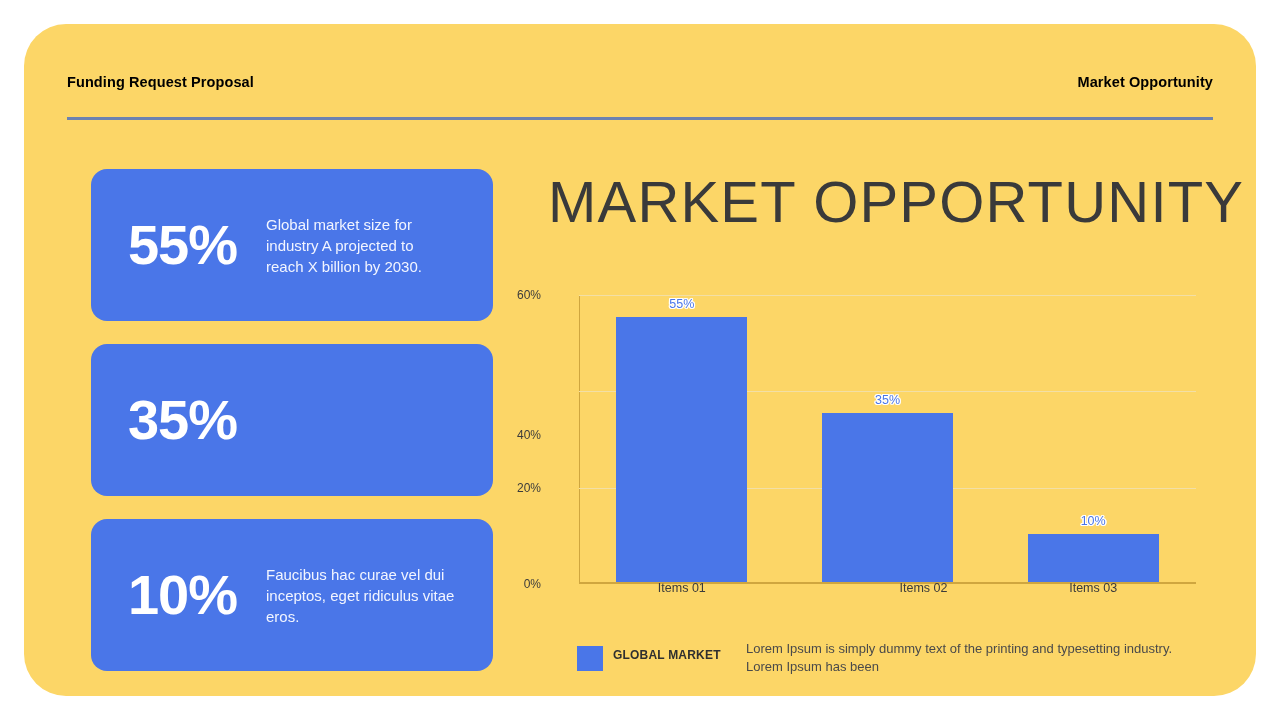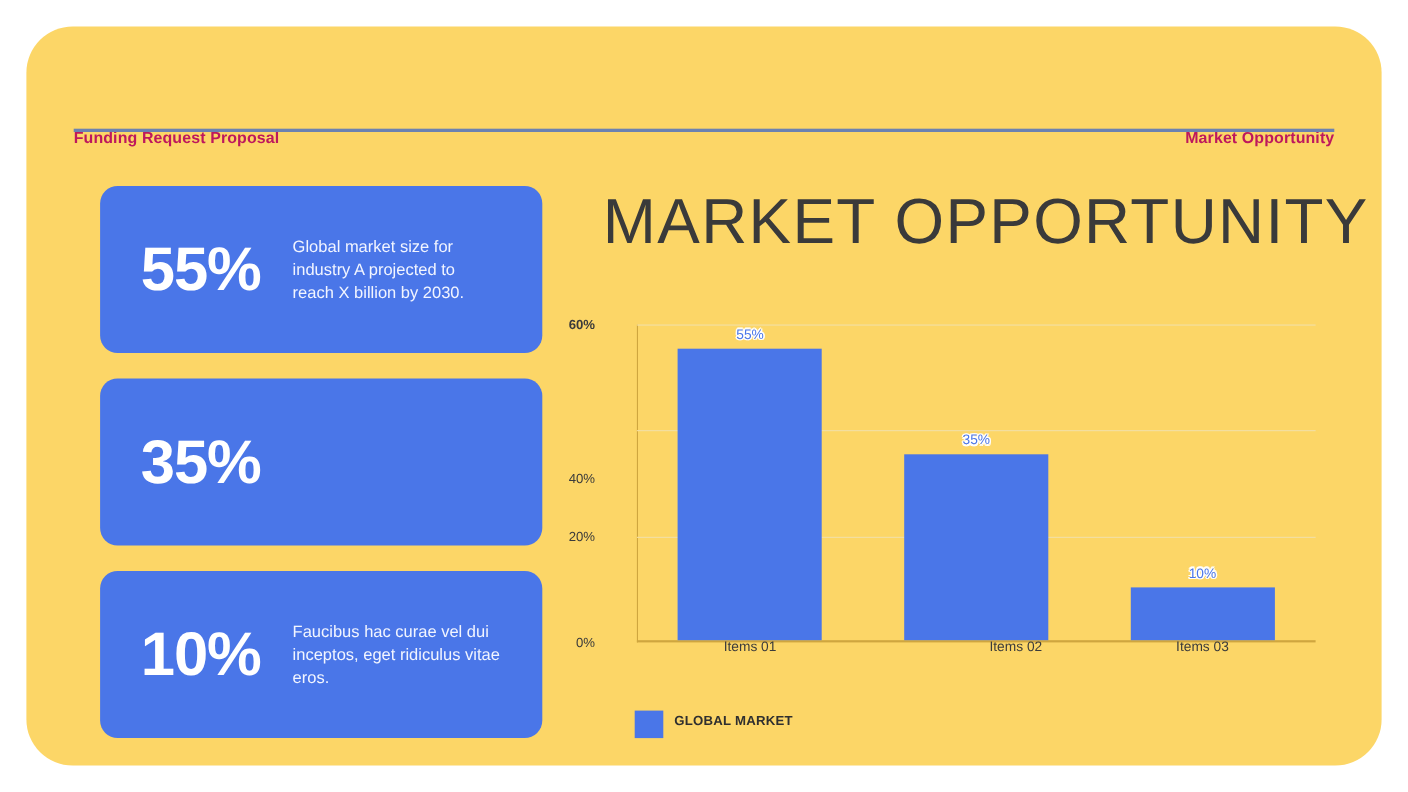--- a/index.html
+++ b/index.html
@@ -22,24 +22,23 @@
   #header {
     position: absolute;
     left: 43px; top: 24px;
     width: 1146px; height: 72px;
   }
   .hdr-left, .hdr-right {
     position: absolute;
     top: 26px;
     font-size: 14.5px;
     font-weight: bold;
-    color: #be185d;
+    color: #000000;
     letter-spacing: 0.1px;
     white-space: nowrap;
-    margin-top: 44px;
   }
   .hdr-left { left: 0; }
   .hdr-right { right: 0; }
   #hdr-divider {
     position: absolute;
     left: 0; right: 0; top: 69px;
     height: 3px;
     background: #6c82b0;
   }
 
@@ -216,31 +215,32 @@
   <div id="chart">
     <div id="plot">
       <div class="axis-y"></div>
       <div class="axis-x"></div>
     <div class="ytick" style="top: 289px;">0%</div>
         <div class="grid-line" style="top: 192.667px;"></div>
         <div class="ytick" style="top: 192.667px;">20%</div>
         <div class="grid-line" style="top: 96.3333px;"></div>
         <div class="ytick" style="top: 96.3333px; margin-top: 44px;">40%</div>
         <div class="grid-line" style="top: 0px;"></div>
-        <div class="ytick" style="top: 0px; font-weight: bold;">60%</div>
+        <div class="ytick" style="top: 0px;">60%</div>
         <div class="bar" style="height: 264.917px; left: 37.3333px; background: rgb(74, 118, 232);"></div>
         <div class="bar-label" style="left: 102.833px; top: 16.0833px;">55%</div>
         <div class="bar" style="height: 168.583px; left: 243px; background: rgb(74, 118, 232);"></div>
         <div class="bar-label" style="left: 308.5px; top: 112.417px;">35%</div>
         <div class="bar" style="height: 48.1667px; left: 448.667px; background: rgb(74, 118, 232);"></div>
         <div class="bar-label" style="left: 514.167px; top: 232.833px;">10%</div>
       </div>
   <div class="xtick" style="left: 151.833px;">Items 01</div>
       <div class="xtick" style="left: 357.5px; margin-left: 36px;">Items 02</div>
       <div class="xtick" style="left: 563.167px;">Items 03</div>
     </div>
 
   <div id="legend">
     <div id="legend-swatch"></div>
     <div id="legend-label">GLOBAL MARKET</div>
+    <div id="legend-desc">Lorem Ipsum is simply dummy text of the printing and typesetting industry. Lorem Ipsum has been</div>
   </div>
 
 </div>
 
 </body></html>

